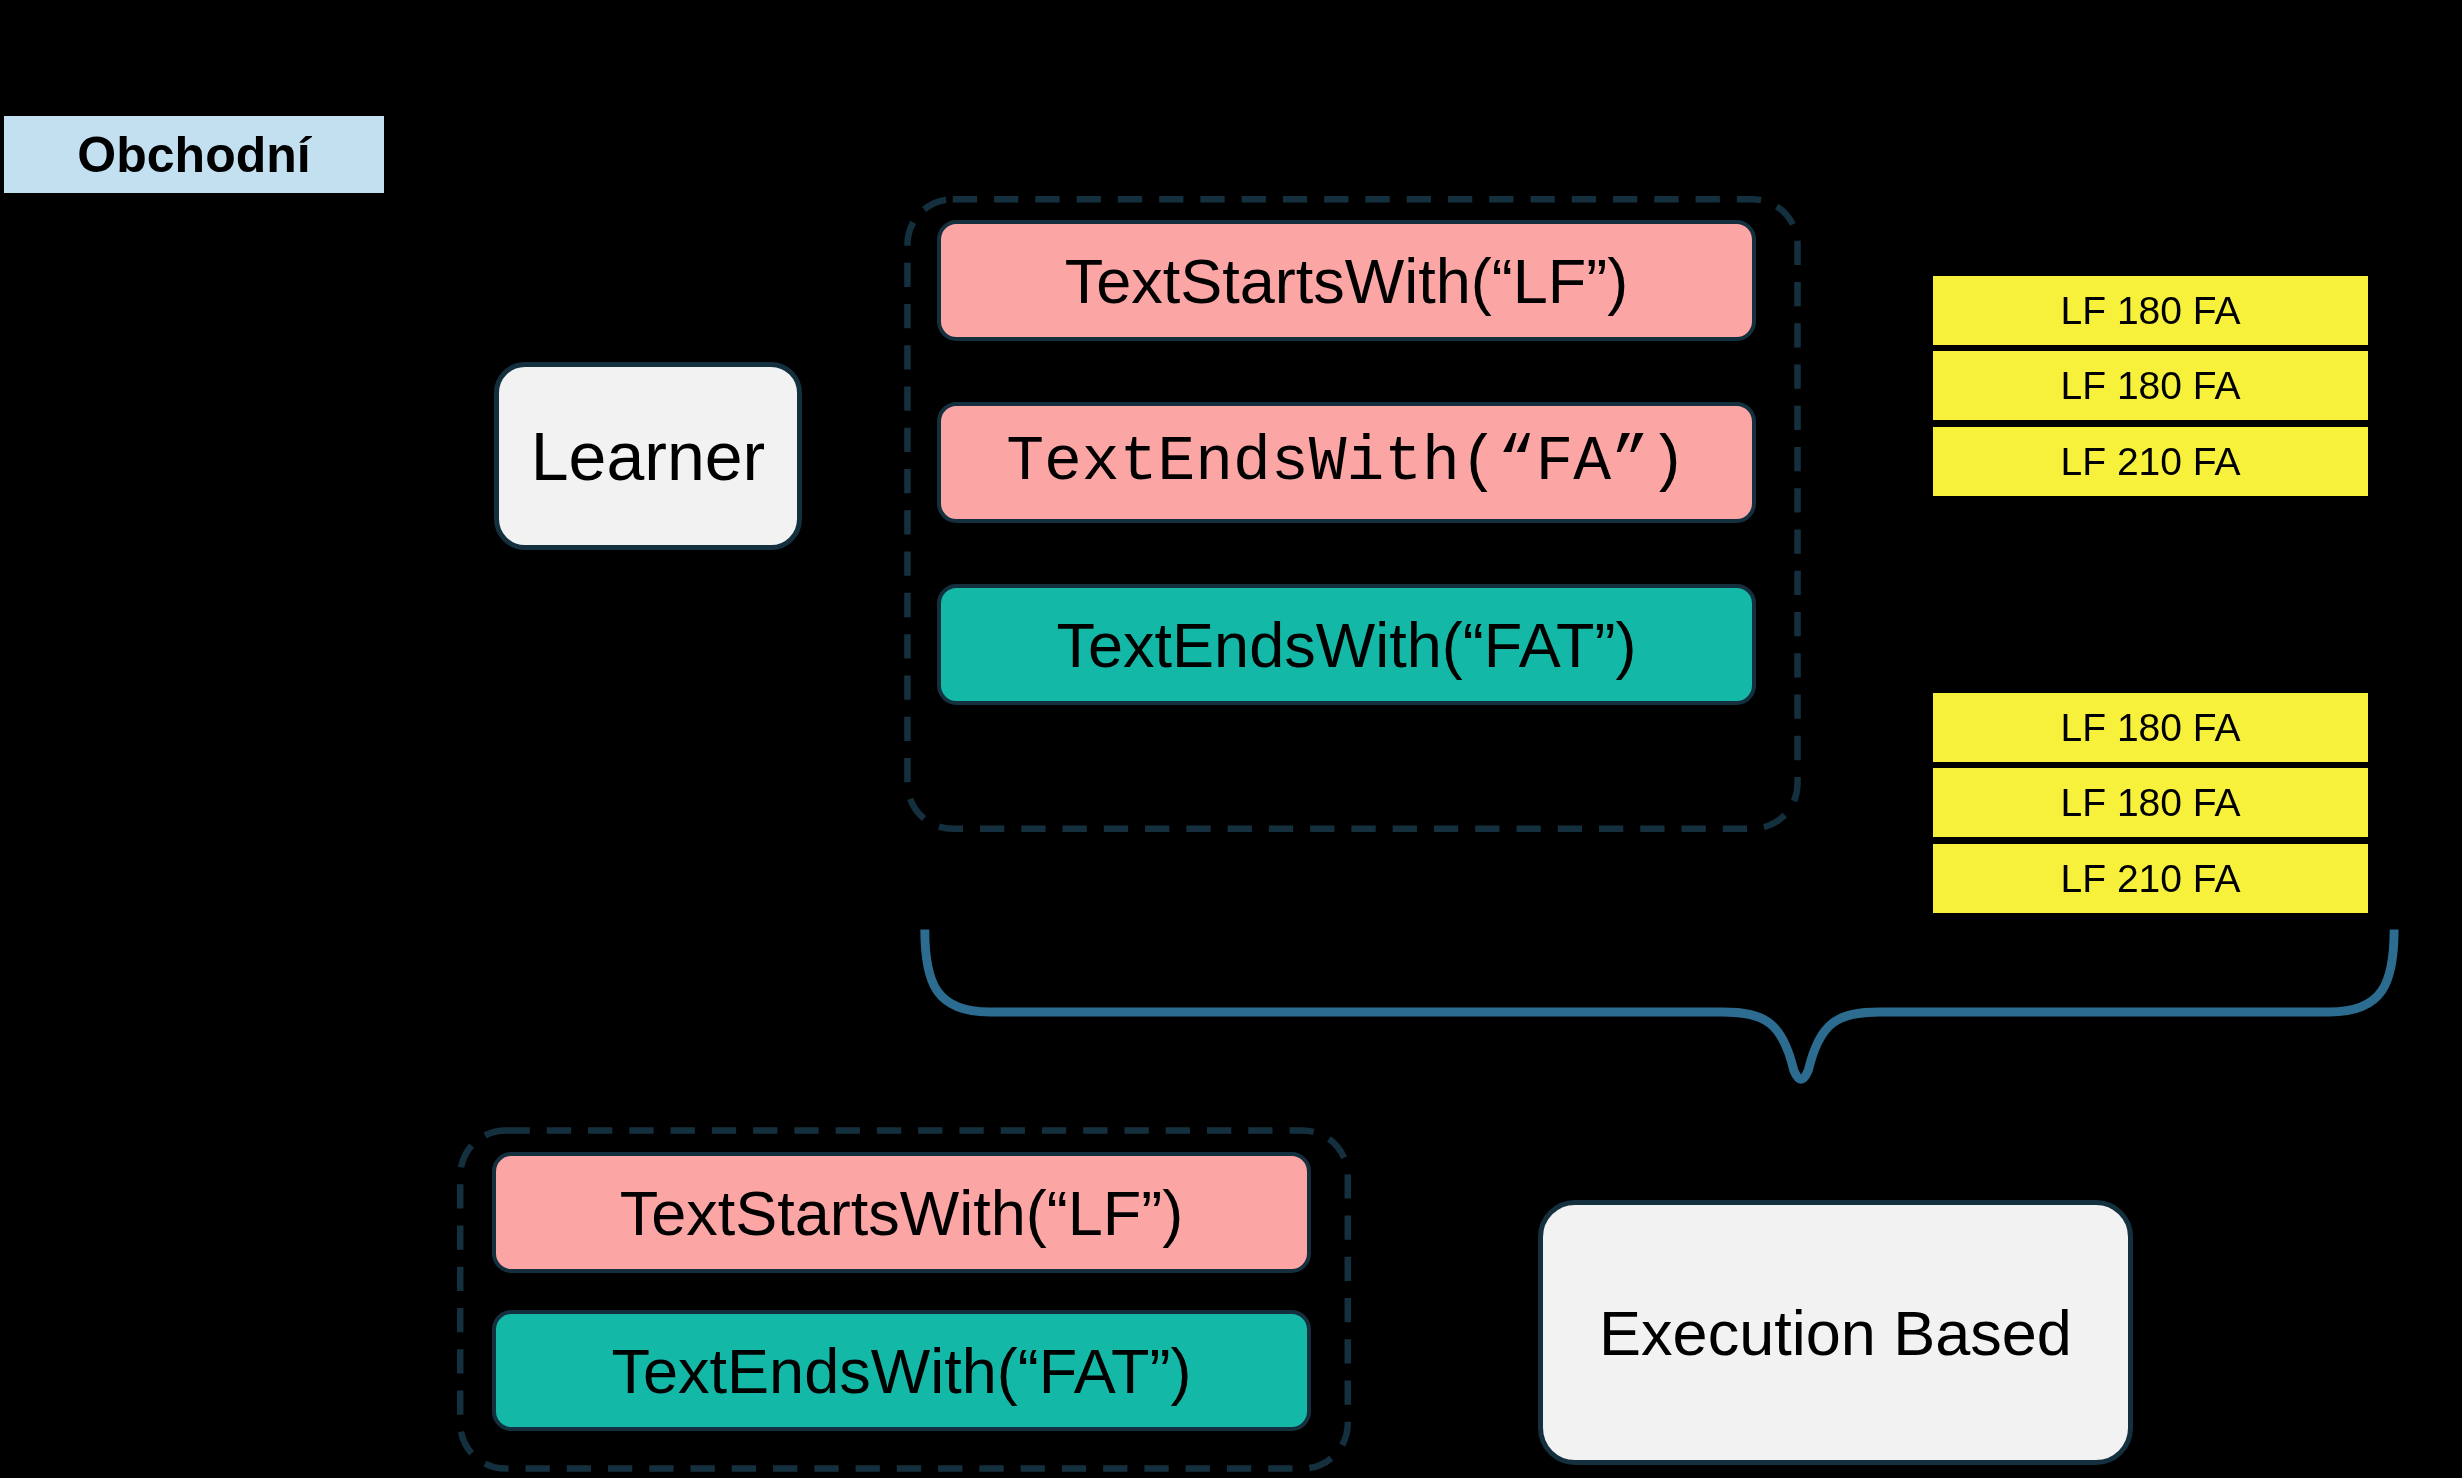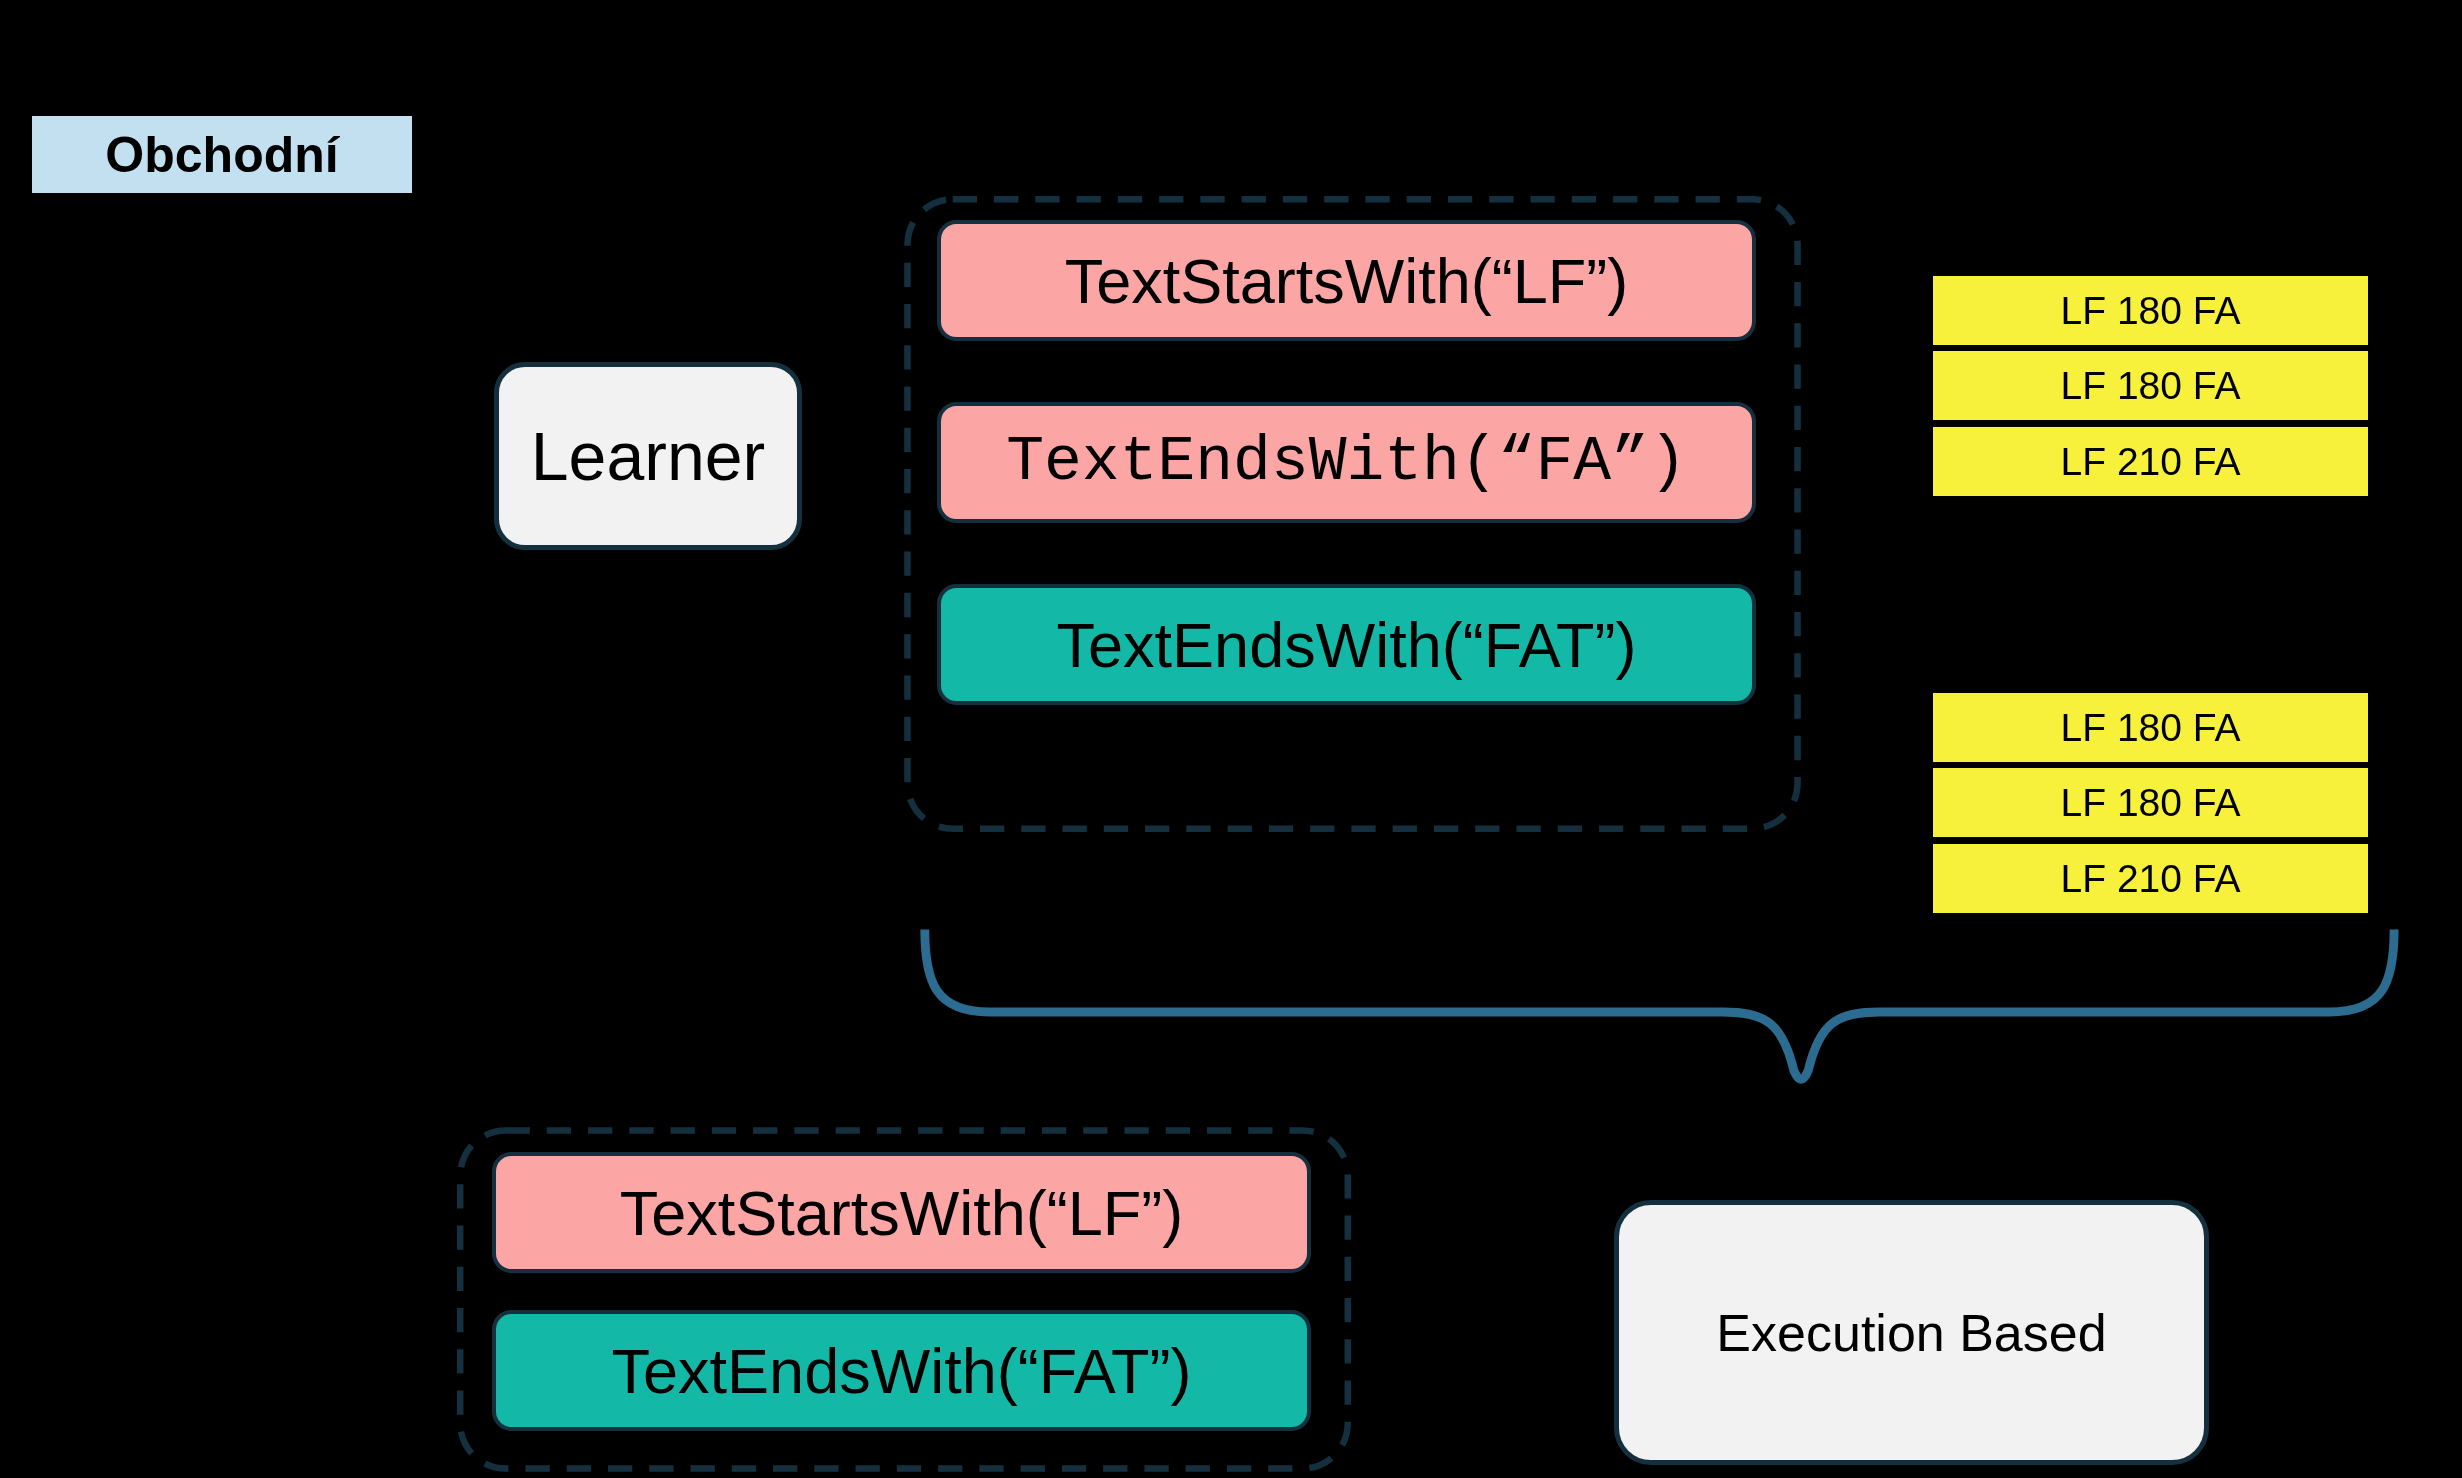--- a/index.html
+++ b/index.html
@@ -12,37 +12,37 @@
     font-family: "Liberation Sans", sans-serif;
     color: #000;
   }
   .abs { position: absolute; box-sizing: border-box; }
 
   
   .corner-tag {
     left: 4px; top: 116px; width: 380px; height: 77px;
     background: #C3E0F1;
     display: flex; align-items: center; justify-content: center;
-    font-weight: bold; font-size: 50px; color: #000; margin-left: 28px;
+    font-weight: bold; font-size: 50px; color: #000;
   }
 
   
   .node {
     background: #F2F2F2;
     border: 5.7px solid #14303F;
     display: flex; align-items: center; justify-content: center;
     text-align: center;
   }
   .node-learner {
     left: 494px; top: 362px; width: 308px; height: 188px;
     border-radius: 31px; font-size: 68px; text-align: right;
   }
   .node-reranker {
-    left: 1614px; top: 1200px; width: 595px; height: 265px;
-    border-radius: 37px; font-size: 52px; line-height: 84px;
+    left: 1538px; top: 1200px; width: 595px; height: 265px;
+    border-radius: 37px; font-size: 63px; line-height: 84px;
     flex-direction: column;
   }
 
   
   .program {
     width: 819px; height: 121px;
     border: 4.9px solid #14303F;
     border-radius: 19.4px;
     display: flex; align-items: center; justify-content: center;
     font-size: 63px;

